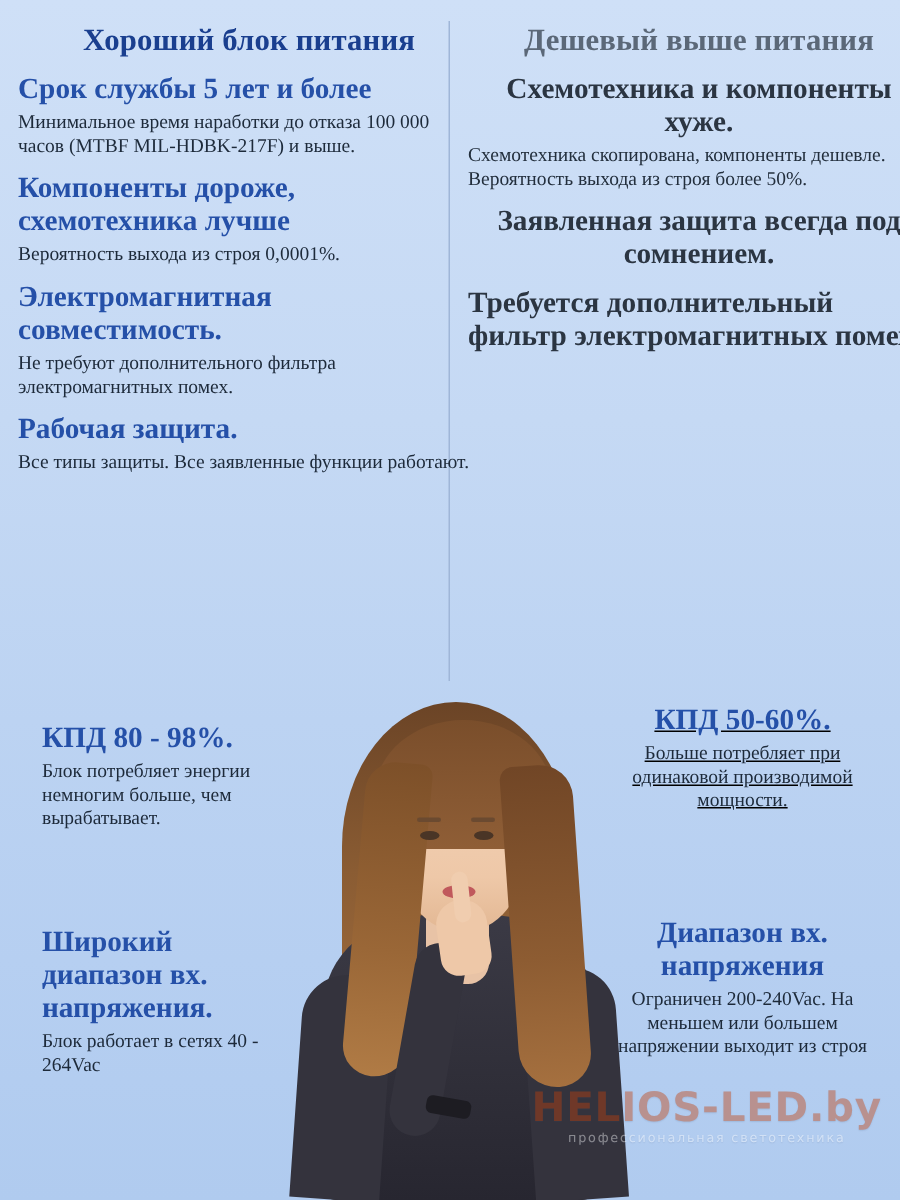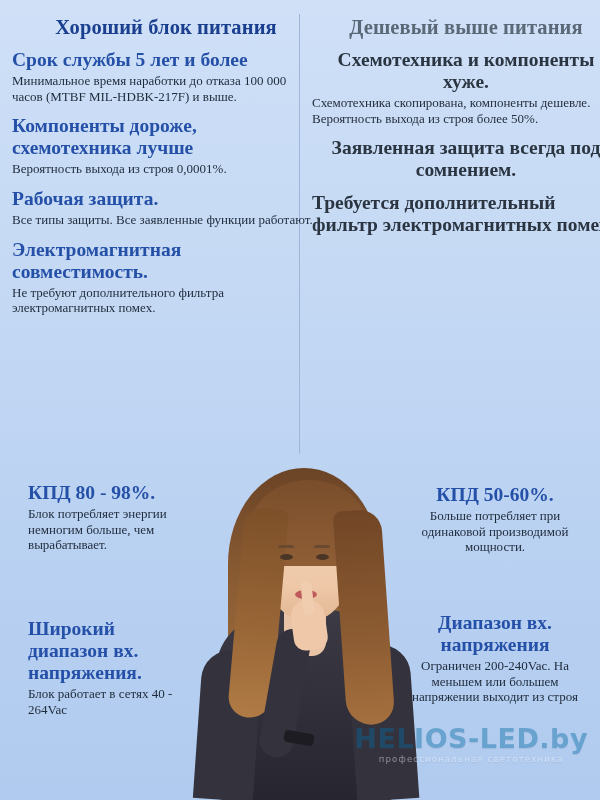--- a/index.html
+++ b/index.html
@@ -235,21 +235,21 @@
     right: 12px;
     bottom: 36px;
     text-align: center;
     opacity: 0.42;
     pointer-events: none;
   }
   .wm-main {
     font-family: "DejaVu Sans", sans-serif;
     font-weight: bold;
     font-size: 27px;
-    color: #0369a1;
+    color: #c2410c;
     letter-spacing: 0.5px;
     line-height: 1;
     text-shadow: 0 1px 1px rgba(60,80,120,0.35);
   }
   .wm-sub {
     font-family: "DejaVu Sans", sans-serif;
     font-size: 8.5px;
     color: #ffffff;
     letter-spacing: 1.2px;
     margin-top: 2px;
@@ -270,27 +270,27 @@
       <h3 class="head">Срок службы 5 лет и более</h3>
       <p class="body">Минимальное время наработки до отказа 100 000 часов (MTBF MIL-HDBK-217F) и выше.</p>
     </div>
 
     <div class="block">
       <h3 class="head">Компоненты дороже, схемотехника лучше</h3>
       <p class="body">Вероятность выхода из строя 0,0001%.</p>
     </div>
 
     <div class="block">
+      <h3 class="head">Электромагнитная совместимость.</h3>
+      <p class="body">Не требуют дополнительного фильтра электромагнитных помех.</p>
+    </div>
+
+    <div class="block">
       <h3 class="head">Рабочая защита.</h3>
       <p class="body">Все типы защиты. Все заявленные функции работают.</p>
-    </div>
-
-    <div class="block">
-      <h3 class="head">Электромагнитная совместимость.</h3>
-      <p class="body">Не требуют дополнительного фильтра электромагнитных помех.</p>
     </div>
   </div>
 
   <div class="col col-right">
     <div class="col-title">Дешевый выше питания</div>
 
 
     <div class="block">
       <h3 class="head center" style="padding:0 8px;">Схемотехника и компоненты хуже.</h3>
       <p class="body">Схемотехника скопирована, компоненты дешевле. Вероятность выхода из строя более 50%.</p>
@@ -308,21 +308,21 @@
   <div class="lower-left" style="top: 482px;">
     <h3 class="head">КПД 80 - 98%.</h3>
     <p class="body">Блок потребляет энергии немногим больше, чем вырабатывает.</p>
   </div>
 
   <div class="lower-left" style="top: 618px;">
     <h3 class="head">Широкий диапазон вх. напряжения.</h3>
     <p class="body">Блок работает в сетях 40 - 264Vac</p>
   </div>
 
-  <div class="lower-right" style="top: 484px;">
+  <div class="lower-right" style="top: 470px; text-decoration: underline;">
     <h3 class="head">КПД 50-60%.</h3>
     <p class="body">Больше потребляет при одинаковой производимой мощности.</p>
   </div>
 
   <div class="lower-right" style="top: 612px;">
     <h3 class="head">Диапазон вх. напряжения</h3>
     <p class="body">Ограничен 200-240Vac. На меньшем или большем напряжении выходит из строя</p>
   </div>
 
   <div class="photo">

